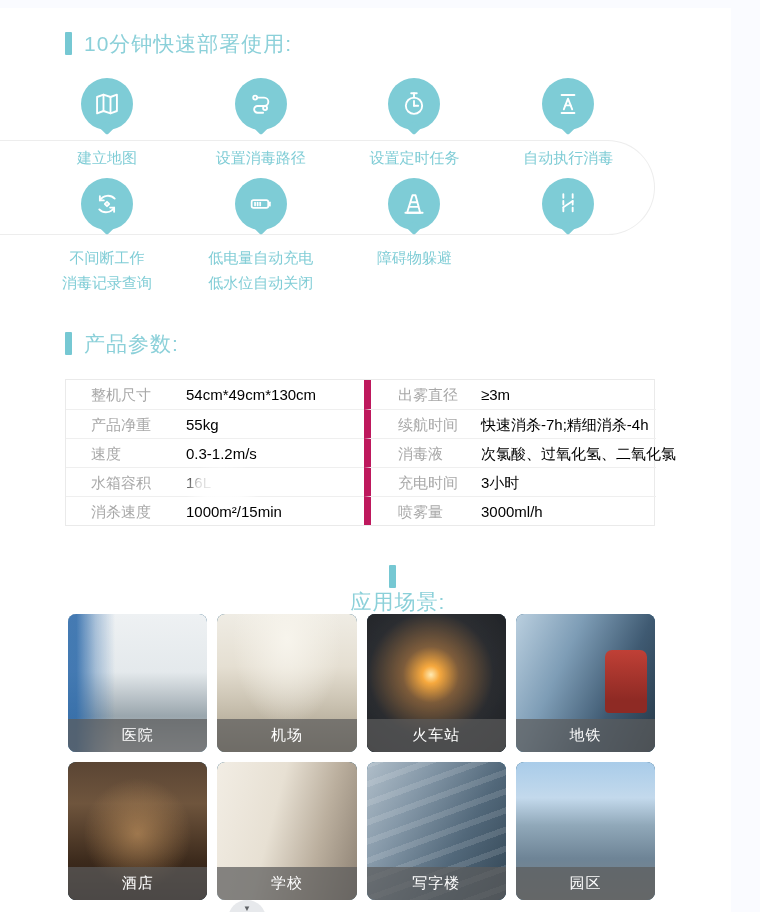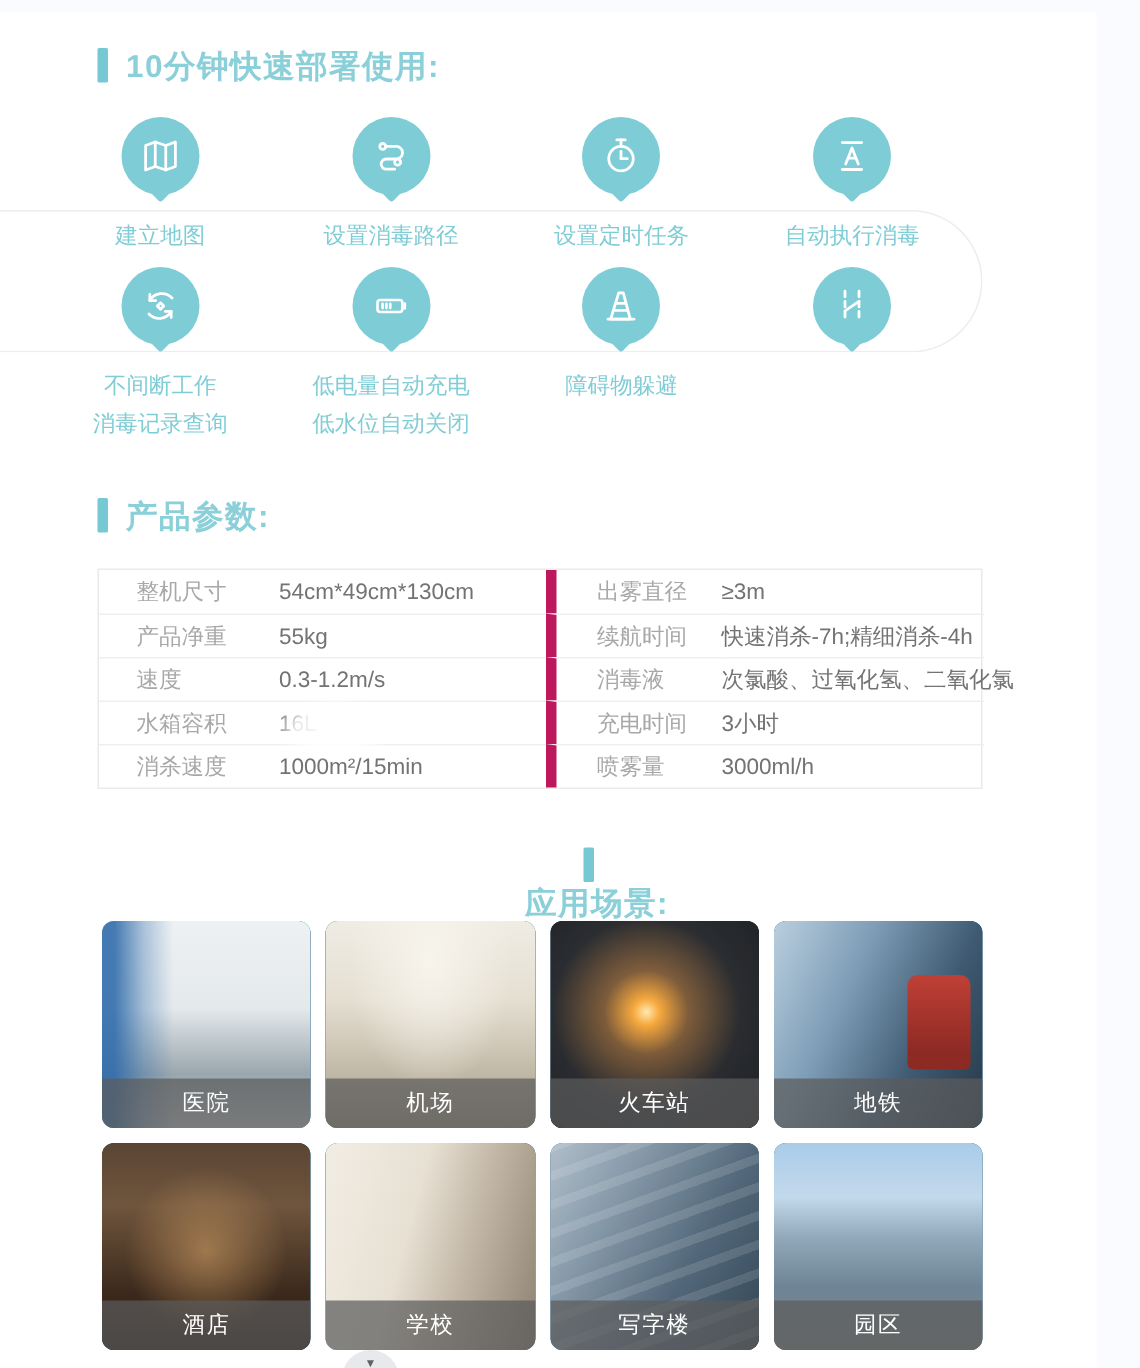--- a/index.html
+++ b/index.html
@@ -19,21 +19,21 @@
   
   .section-title {
     display:flex; align-items:center;
     margin-left:65px; height:23px;
   }
   .title-bar {
     width:7px; height:23px; background:#76c8d3; border-radius:1px;
     margin-right:12px; flex:0 0 auto;
   }
   .title-text {
-    color:#8bd0d9; font-size:21px; font-weight:bold; letter-spacing:1px;
+    color:#8bd0d9; font-size:21px; font-weight:normal; letter-spacing:1px;
     white-space:nowrap;
   }
 
   
   .features {
     position:relative;
     margin:23px 0 0 30px; width:615px;
     display:grid; grid-template-columns:repeat(4,1fr);
   }
   .capsule {
@@ -70,21 +70,21 @@
   .param-table {
     display:grid; grid-template-columns:120px 178px 117px 175px;
     border:1px solid #eaeaea; background:#fff;
   }
   .cell {
     height:29px; line-height:29px; font-size:15px; white-space:nowrap;
     border-top:1px solid #efefef;
   }
   .cell.r0 { border-top:none; }
   .cell.lbl  { color:#a8a8a8; padding-left:25px; }
-  .cell.val  { color:#737373; }
+  .cell.val  { color:#000000; }
   .cell.lbl2 { color:#a8a8a8; padding-left:27px; border-left:7px solid #be185d; }
   .watermark-blur {
     position:absolute; left:118px; top:86px; width:80px; height:42px;
     background:radial-gradient(ellipse at center, rgba(255,255,255,0.96) 0%, rgba(255,255,255,0.85) 45%, rgba(255,255,255,0) 75%);
     pointer-events:none;
   }
 
   
   .scenes {
     margin:26px 0 0 68px; width:587px;

